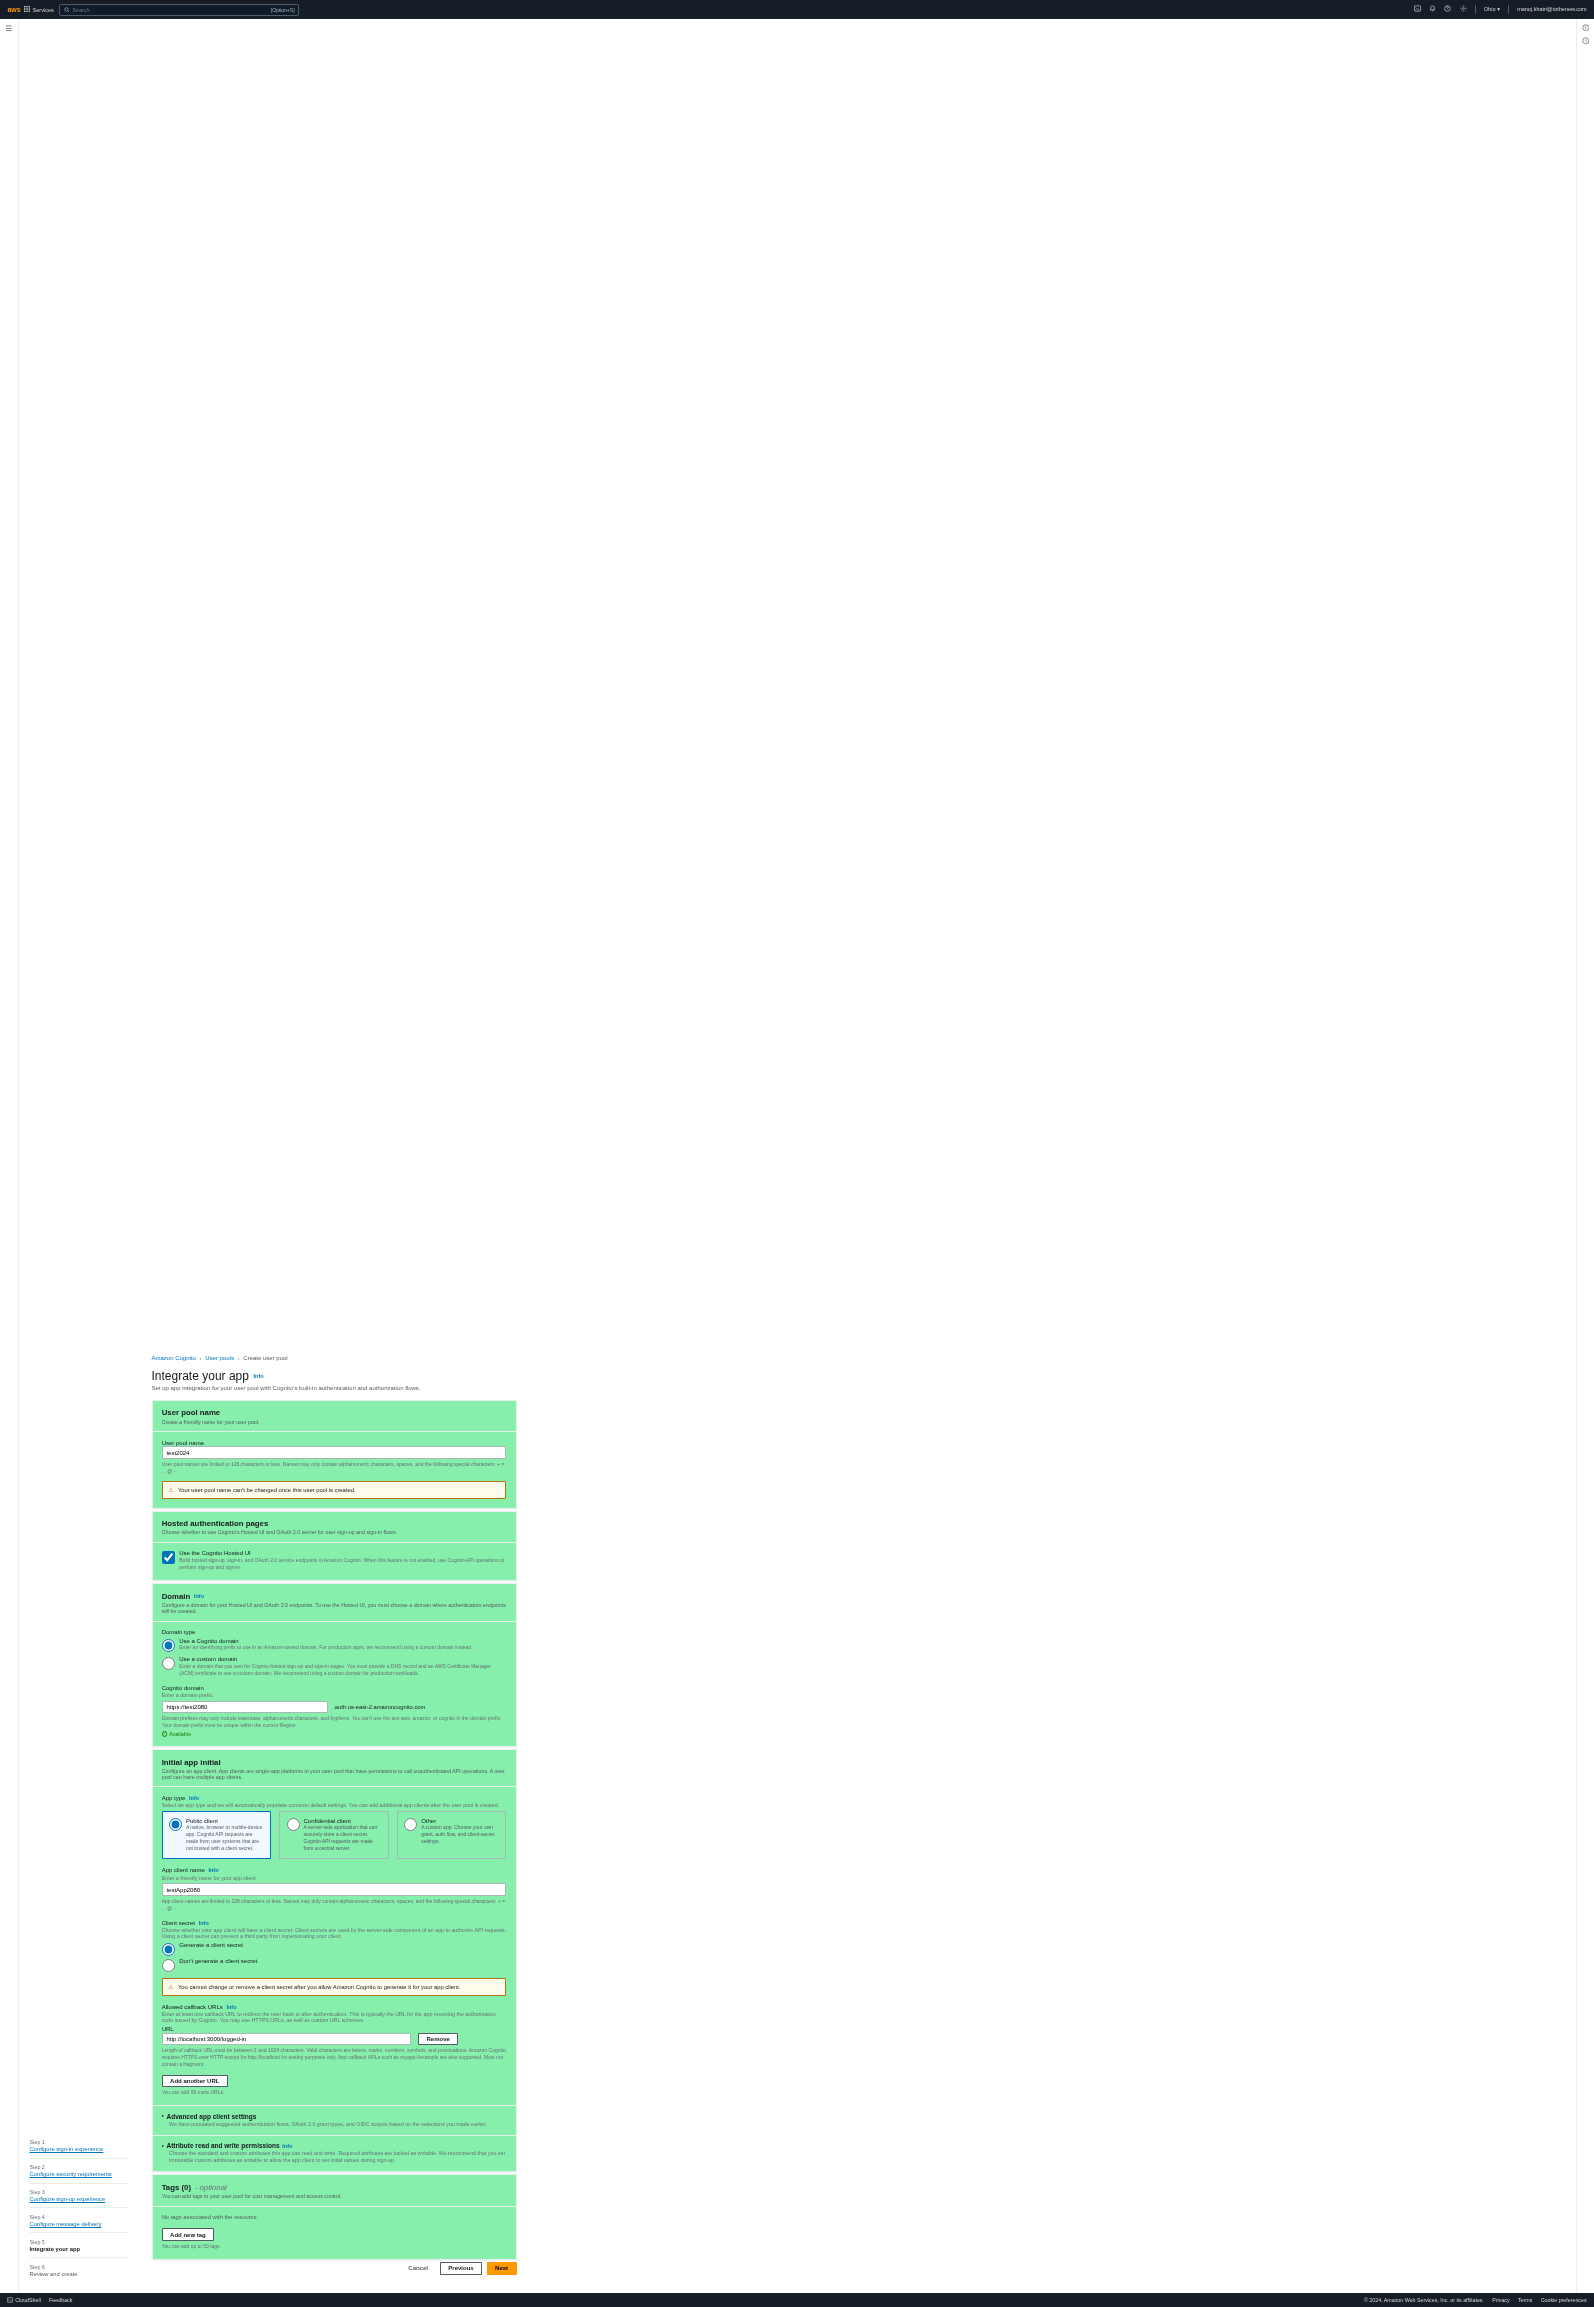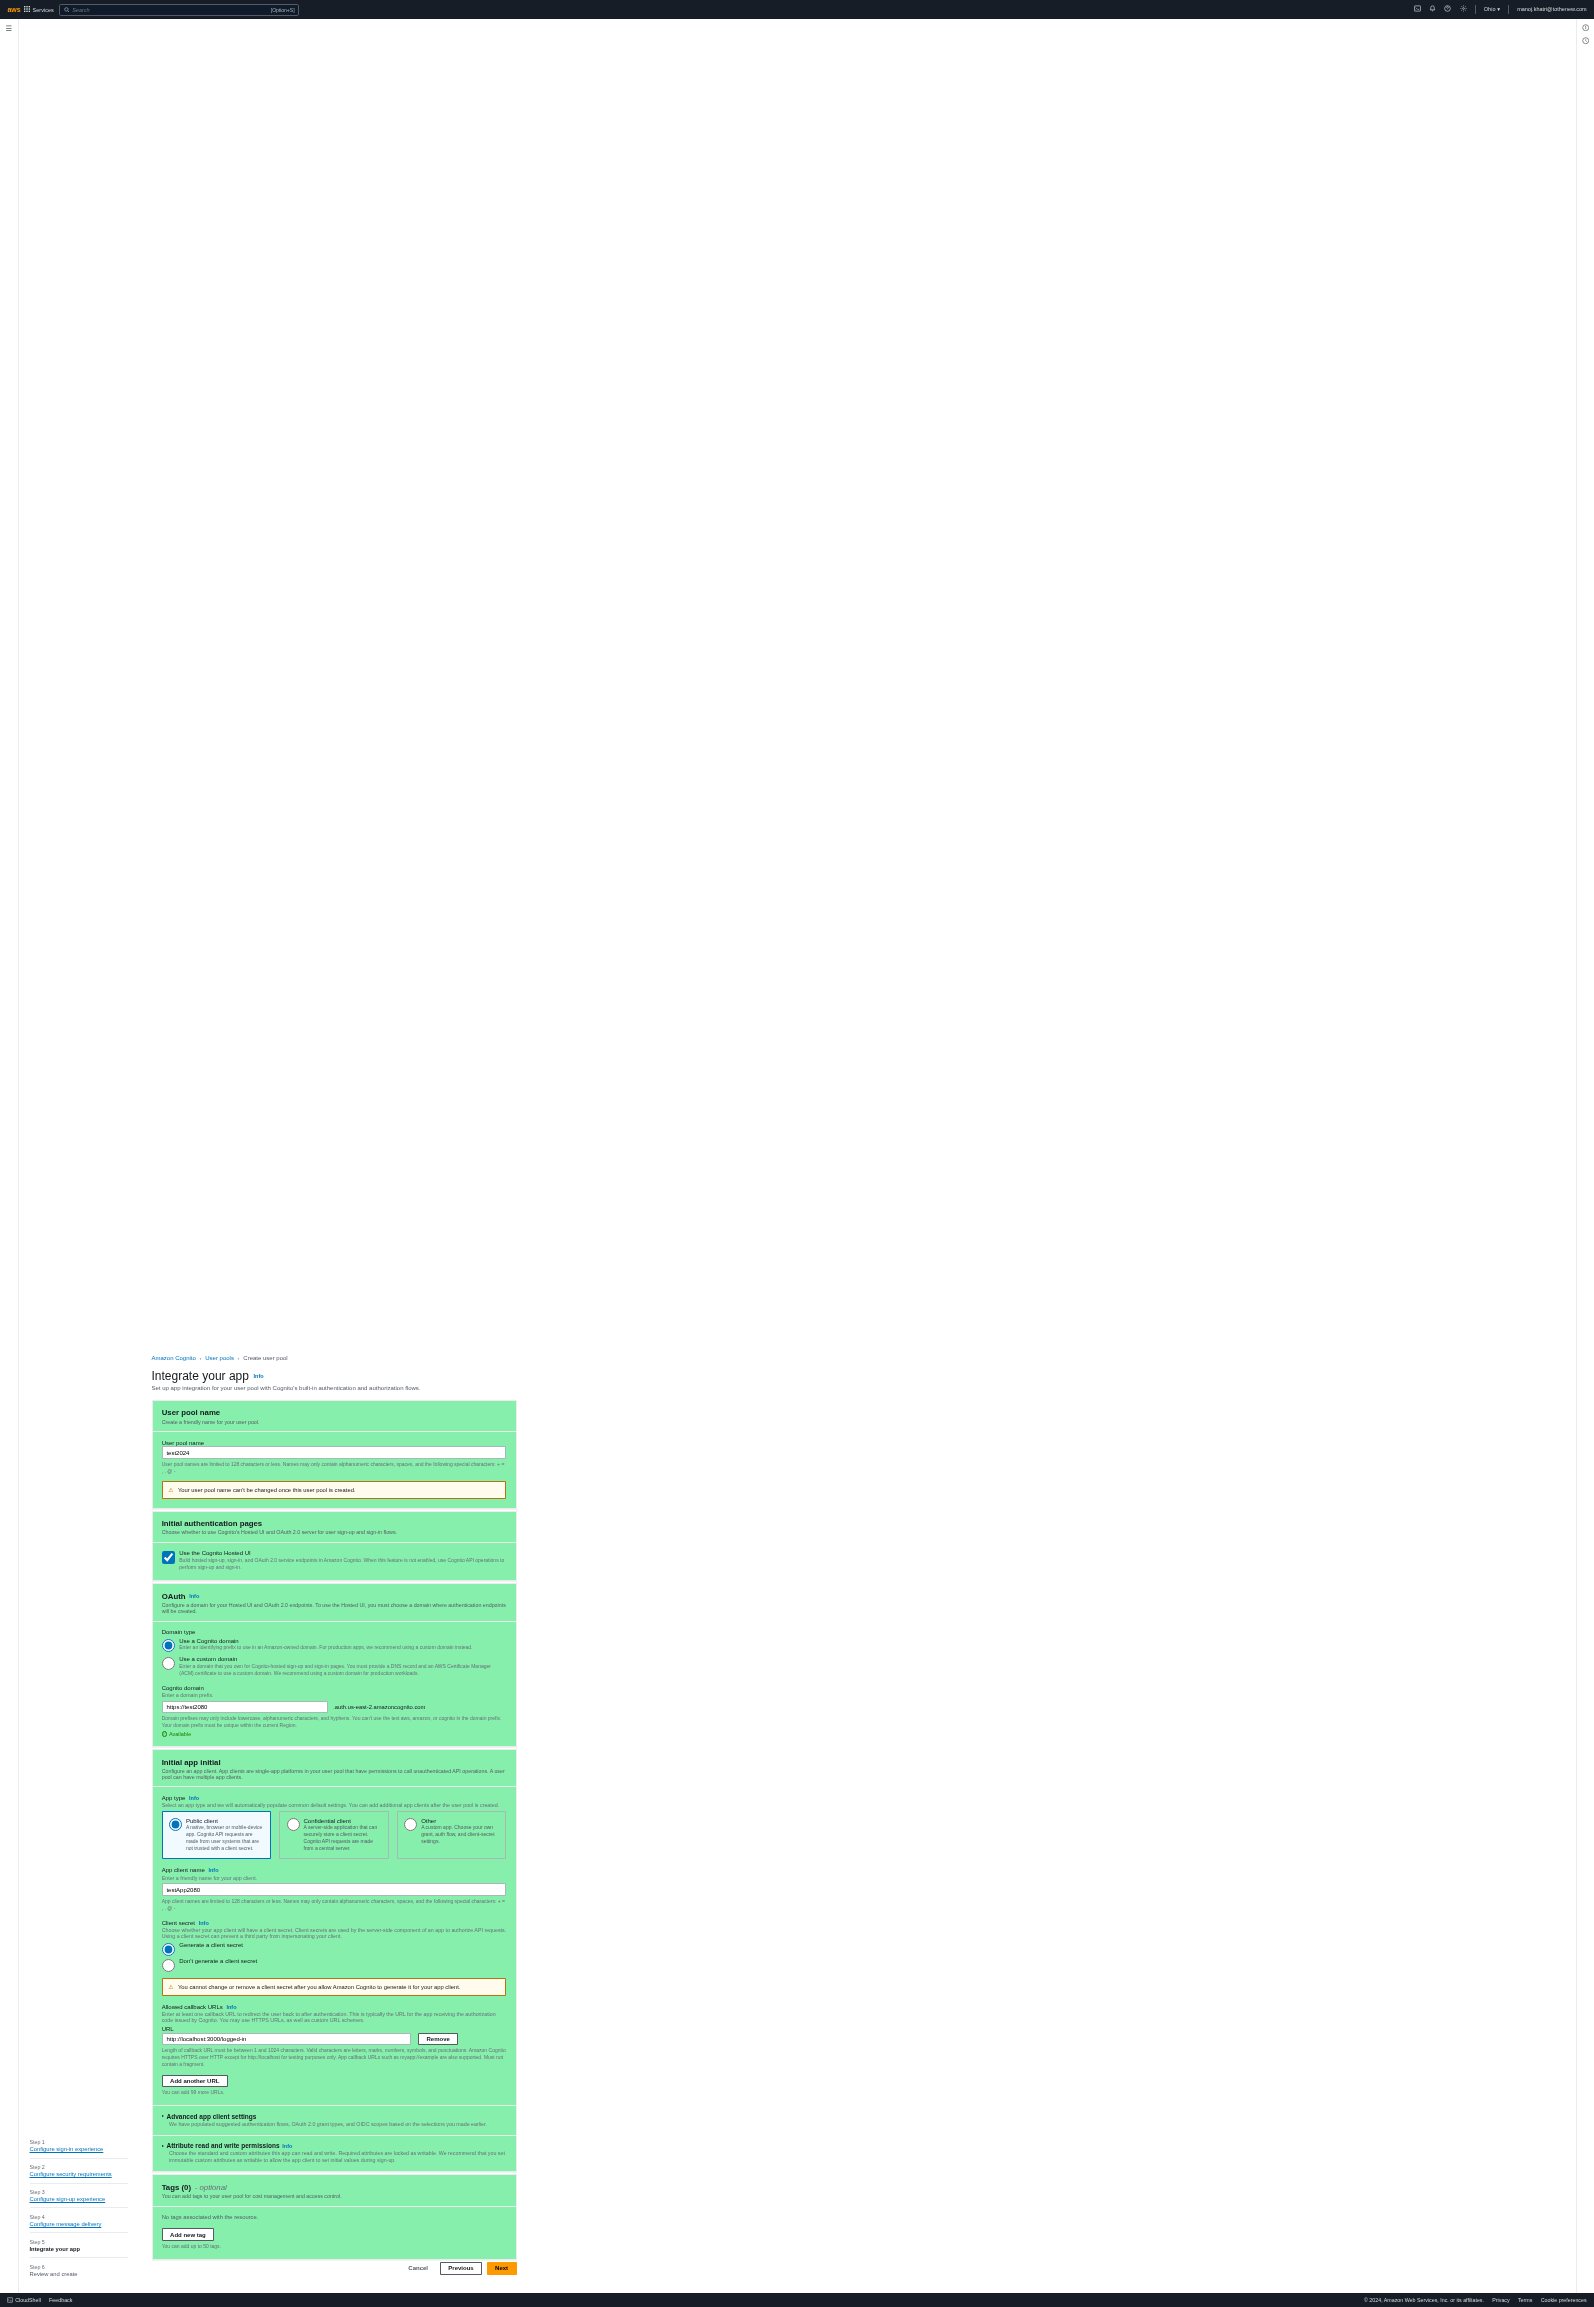--- a/index.html
+++ b/index.html
@@ -232,38 +232,38 @@
           <div class="field-help">User pool names are limited to 128 characters or less. Names may only contain alphanumeric characters, spaces, and the following special characters: + = , . @ -</div>
           <div class="alert warn">
             <span class="aicon warn-tri">⚠</span>
             <span>Your user pool name can't be changed once this user pool is created.</span>
           </div>
         </div>
       </div>
 
       <div class="panel">
         <div class="panel-header">
-          <h2>Initial authentication pages</h2>
+          <h2>Hosted authentication pages</h2>
           <div class="sub">Choose whether to use Cognito's Hosted UI and OAuth 2.0 server for user sign-up and sign-in flows.</div>
         </div>
         <div class="panel-body">
           <div class="checkbox-row">
             <input type="checkbox" checked="" style="">
             <div>
               <div class="cb-title">Use the Cognito Hosted UI</div>
               <div class="cb-desc">Build hosted sign-up, sign-in, and OAuth 2.0 service endpoints in Amazon Cognito. When this feature is not enabled, use Cognito API operations to perform sign-up and sign-in.</div>
             </div>
           </div>
         </div>
       </div>
 
       <div class="panel">
         <div class="panel-header">
           <h2>
-              <span>OAuth</span> 
+              <span>Domain</span> 
               <a href="#" class="info-link">Info</a>
             </h2>
           <div class="sub">Configure a domain for your Hosted UI and OAuth 2.0 endpoints. To use the Hosted UI, you must choose a domain where authentication endpoints will be created.</div>
         </div>
         <div class="panel-body">
           <div class="field-label" style="font-weight:400;">Domain type</div>
           <div style="height:1.8px;"></div>
           <div class="radio-row">
             <input type="radio" name="domaintype" checked="" style="">
             <div>

